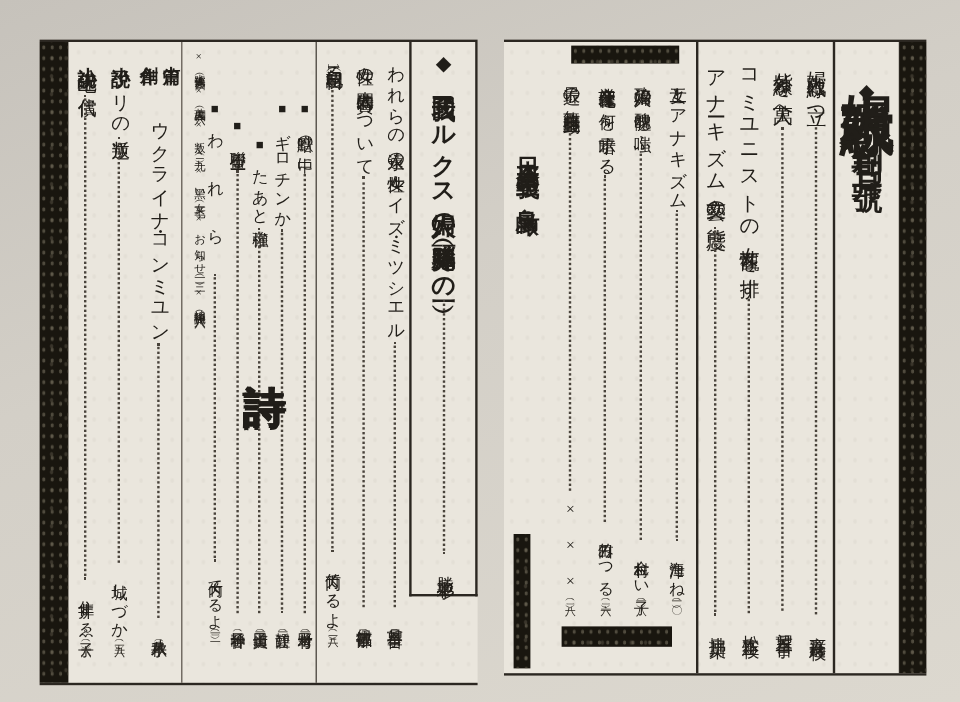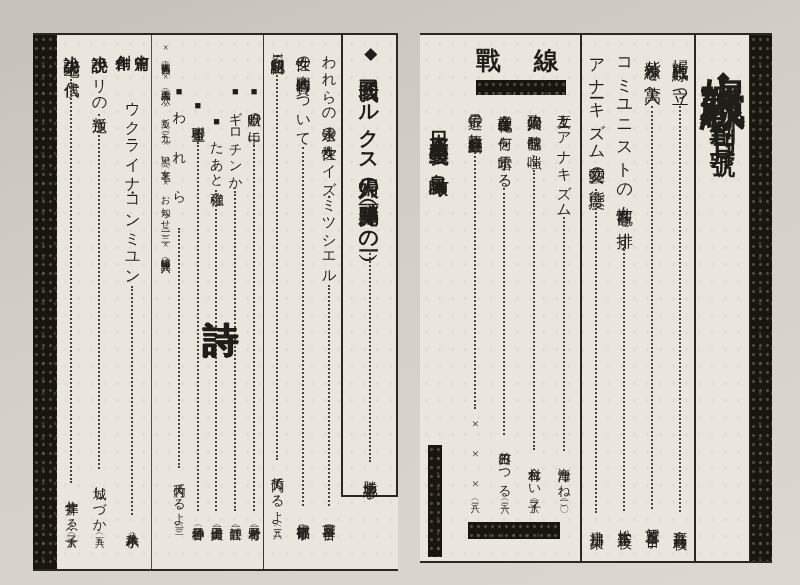--- a/index.html
+++ b/index.html
@@ -166,21 +166,20 @@
       </div>
       <div class="vcol">
         <span class="t">アナーキズム文藝の態度</span>
         <span class="leader"></span>
         <span class="a">拂川栞</span>
         <span class="pg">（一六）</span>
       </div>
     </div>
 
     <div class="battle">
-      <div class="battle-header">戰　線</div>
       <div class="battle-bar inkbar"></div>
       <div class="battle-entries">
         <div class="vcol">
           <span class="t">女工とアナキズム</span>
           <span class="leader"></span>
           <span class="a">海津たね</span>
           <span class="pg">（一〇）</span>
         </div>
         <div class="vcol">
           <span class="t">政治婦人の醜體を嗤ふ</span>

